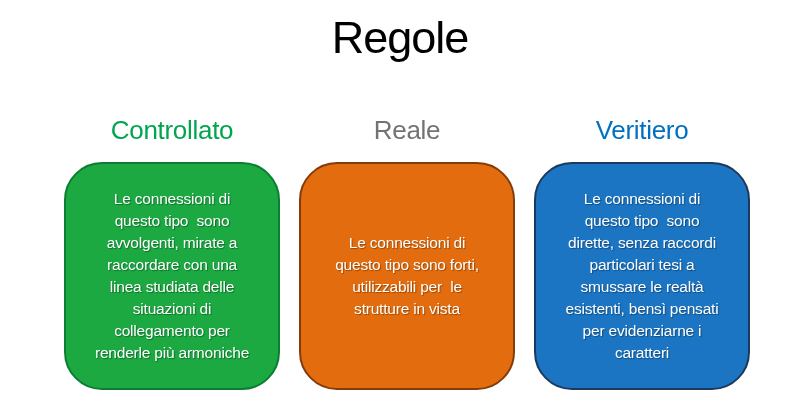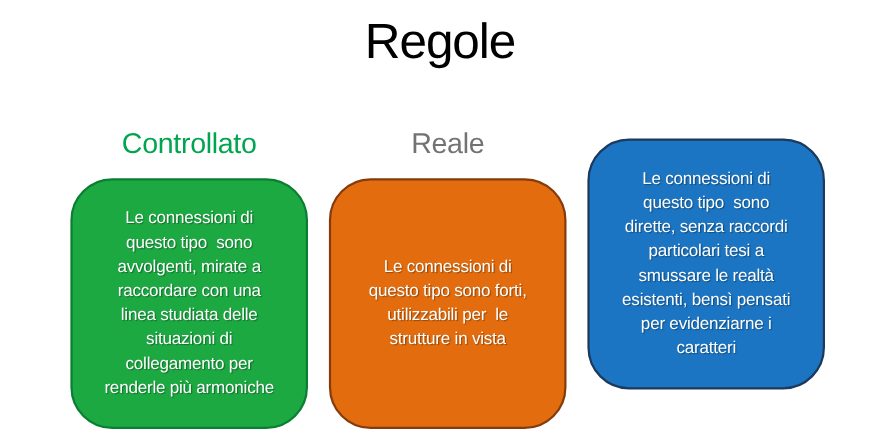--- a/index.html
+++ b/index.html
@@ -96,20 +96,21 @@
       <div class="column-heading" style="color: #737373;">Reale</div>
       <div class="rounded-box" style="background: rgb(227, 109, 14); border-color: rgb(132, 60, 12);">
         <div class="box-text">Le connessioni di
 questo tipo sono forti,
 utilizzabili per  le
 strutture in vista</div>
       </div>
     </div>
 
     <div class="column">
+      <div class="column-heading" style="color: rgb(0, 112, 192);">Veritiero</div>
       <div class="rounded-box" style="background: rgb(27, 117, 194); border-color: rgb(27, 58, 94);">
         <div class="box-text">Le connessioni di
 questo tipo  sono
 dirette, senza raccordi
 particolari tesi a
 smussare le realtà
 esistenti, bensì pensati
 per evidenziarne i
 caratteri</div>
       </div>

